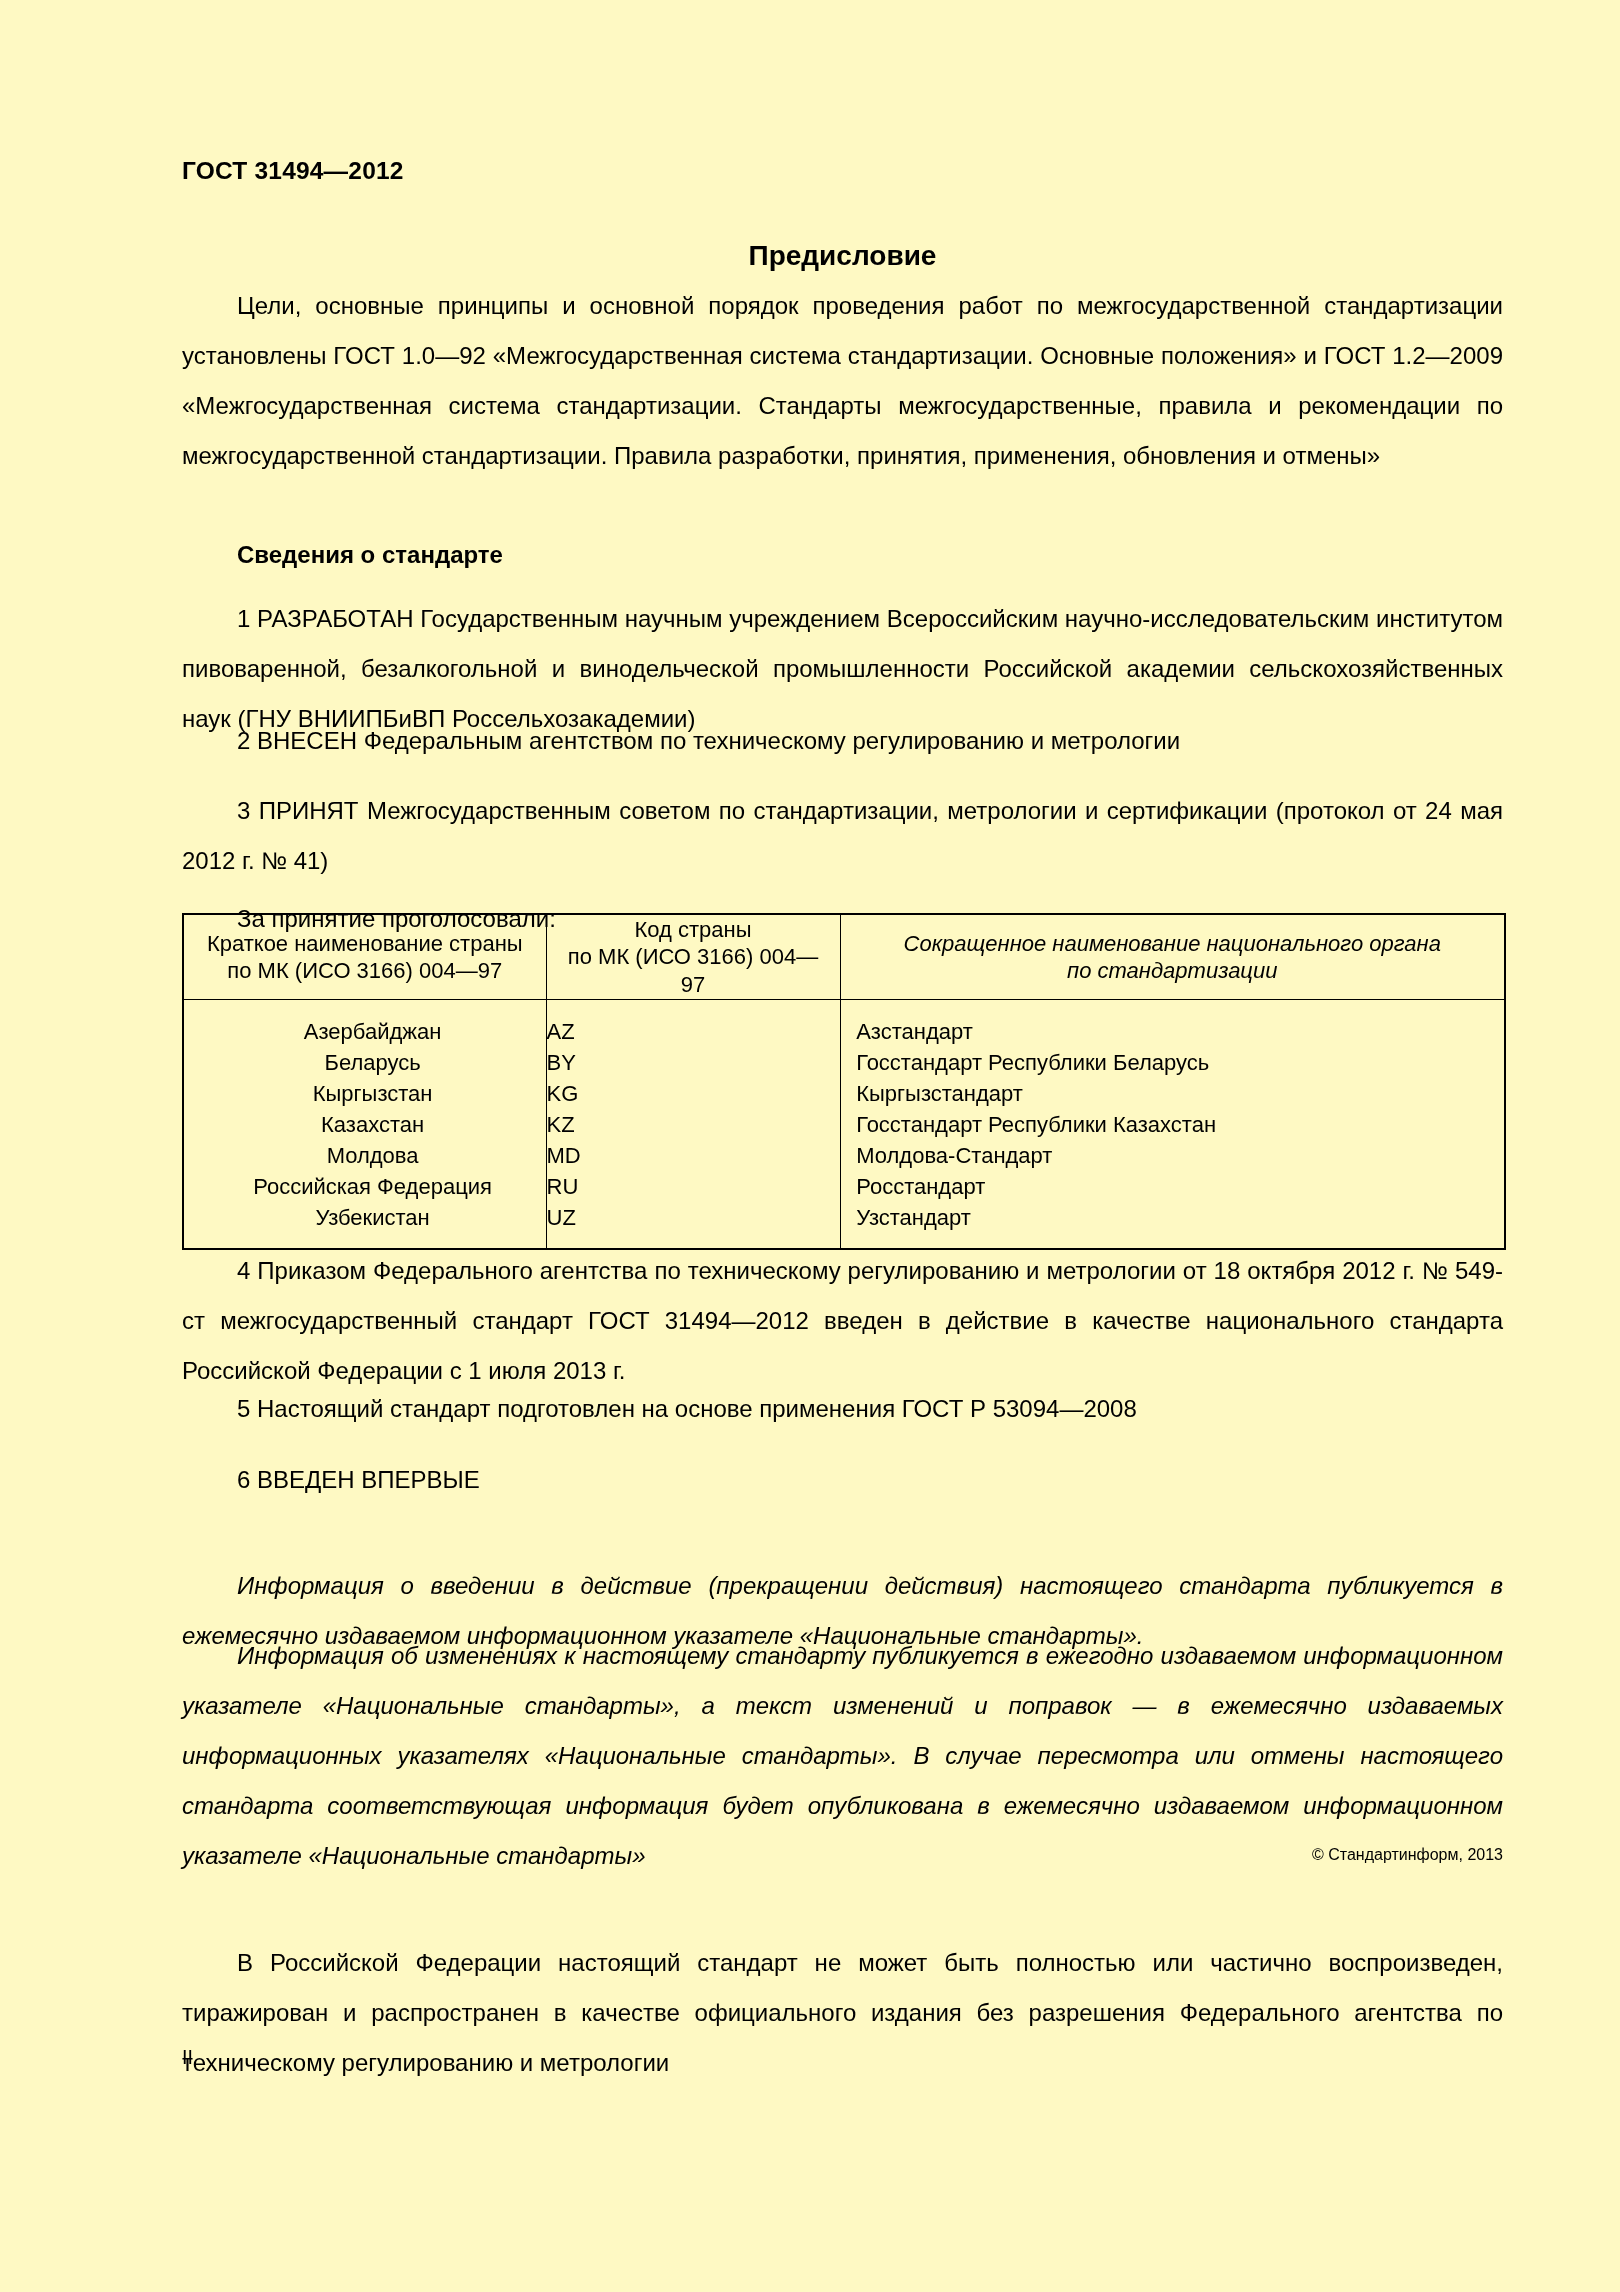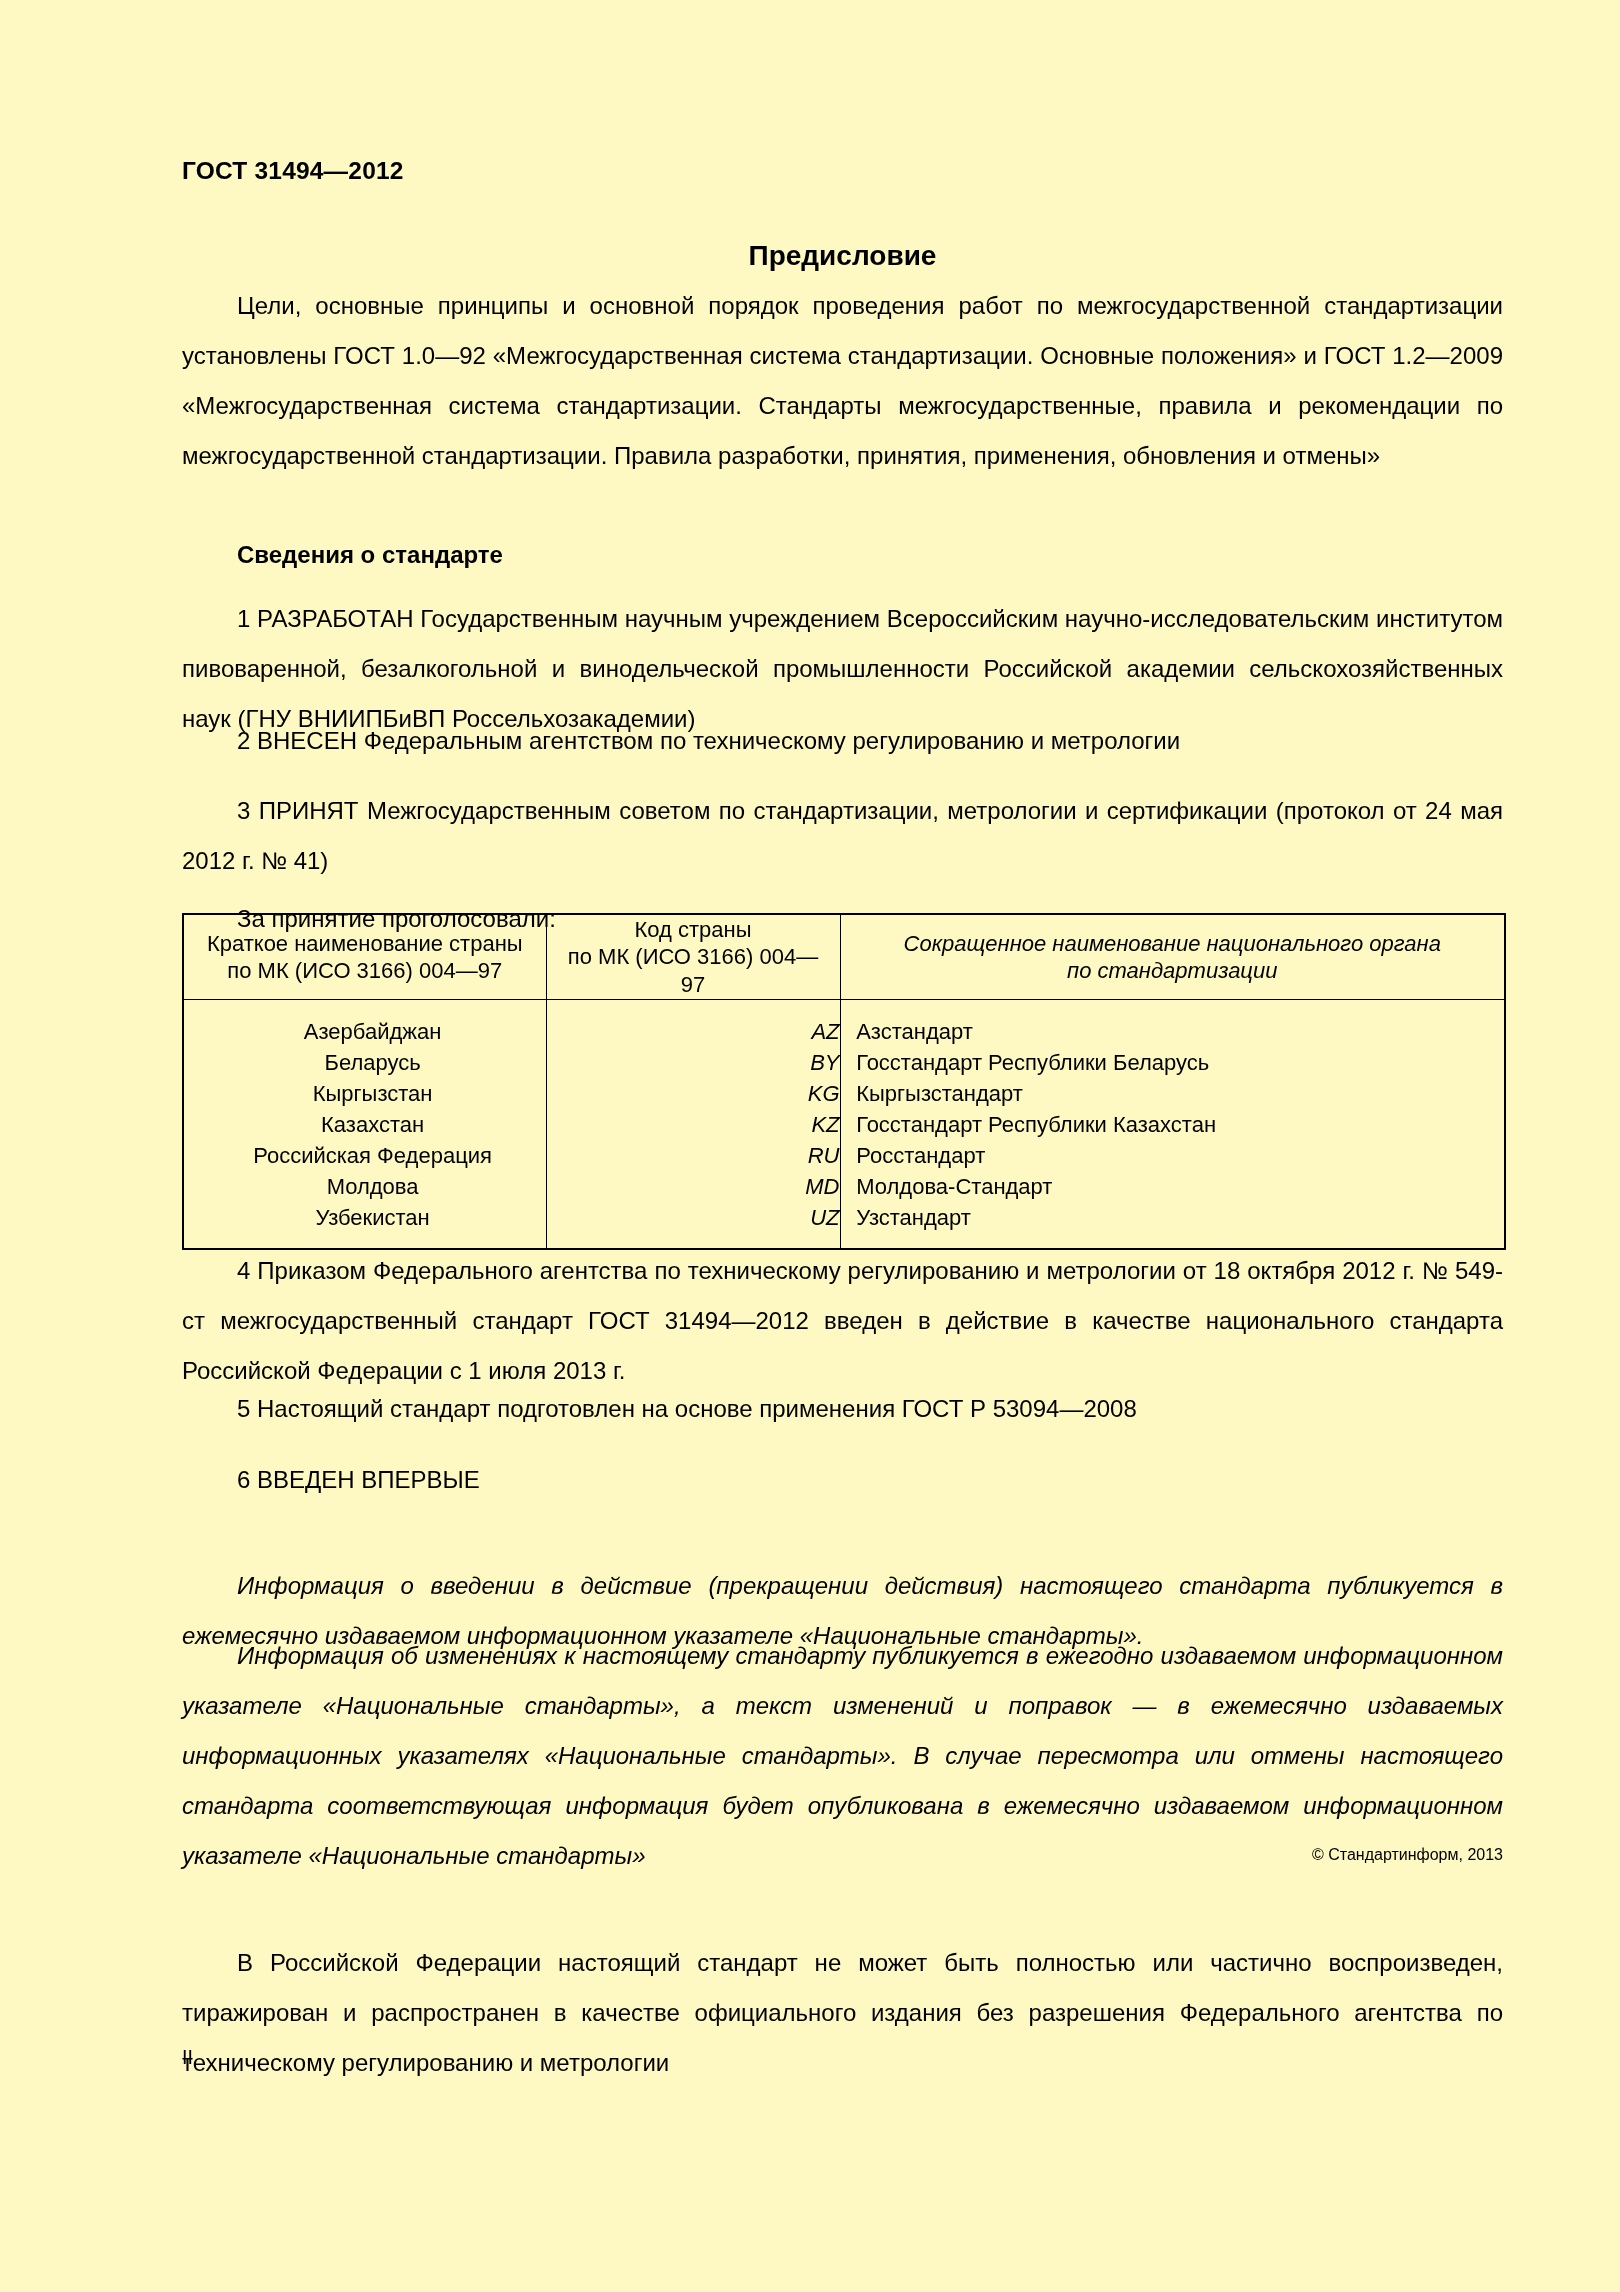--- a/index.html
+++ b/index.html
@@ -86,21 +86,21 @@
   .vote-table thead th:last-child  { border-right: 2.9px solid #000; font-style: italic; }
   .vote-table tbody tr:first-child td { padding-top: 15.7px; }
   .vote-table tbody tr:last-child td { padding-bottom: 15.7px; border-bottom: 2.9px solid #000; }
   .vote-table tbody td {
     height: 31px;
     line-height: 31px;
     vertical-align: middle;
   }
   .vote-table tbody td:first-child { border-left: 2.9px solid #000; padding-left: 15.7px; text-align: center; }
   .vote-table tbody td:last-child  { border-right: 2.9px solid #000; padding-left: 15.7px; text-align: left; }
-  .vote-table tbody td.code { text-align: right; font-style: italic; }
+  .vote-table tbody td.code { text-align: left; }
   .col-country { width: 363px; }
   .col-code    { width: 294px; }
   .col-body    { width: 665px; }
 
   .copyright {
     position: absolute;
     left: 182px;
     top: 1846px;
     width: 1321px;
     text-align: right;
@@ -171,30 +171,30 @@
           <td>Кыргызстан</td>
           <td class="code">KG</td>
           <td>Кыргызстандарт</td>
         </tr>
         <tr>
           <td>Казахстан</td>
           <td class="code">KZ</td>
           <td>Госстандарт Республики Казахстан</td>
         </tr>
         <tr>
+          <td>Молдова</td>
+          <td class="code">MD</td>
+          <td>Молдова-Стандарт</td>
+        </tr>
+        <tr>
           <td>Российская Федерация</td>
           <td class="code">RU</td>
           <td>Росстандарт</td>
         </tr>
         <tr>
-          <td>Молдова</td>
-          <td class="code">MD</td>
-          <td>Молдова-Стандарт</td>
-        </tr>
-        <tr>
           <td>Узбекистан</td>
           <td class="code">UZ</td>
           <td>Узстандарт</td>
         </tr>
       </tbody>
   </table>
 
   <div class="body-block indent" style="top:1246px;">4  Приказом Федерального агентства по техническому регулированию и метрологии от 18 октября 2012 г. № 549-ст межгосударственный стандарт ГОСТ 31494—2012 введен в действие в качестве национального стандарта Российской Федерации с 1 июля 2013 г.</div>
 
   <div class="body-block indent" style="top:1384px;">5  Настоящий стандарт подготовлен на основе применения ГОСТ Р 53094—2008</div>

